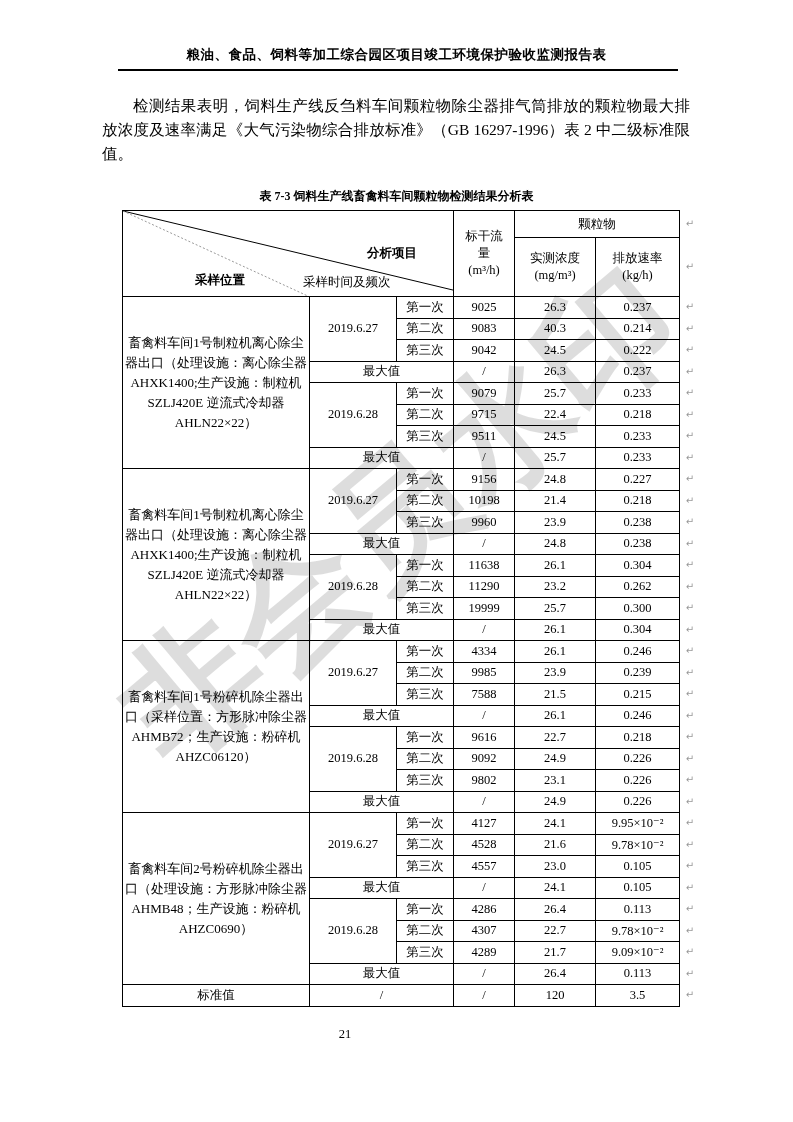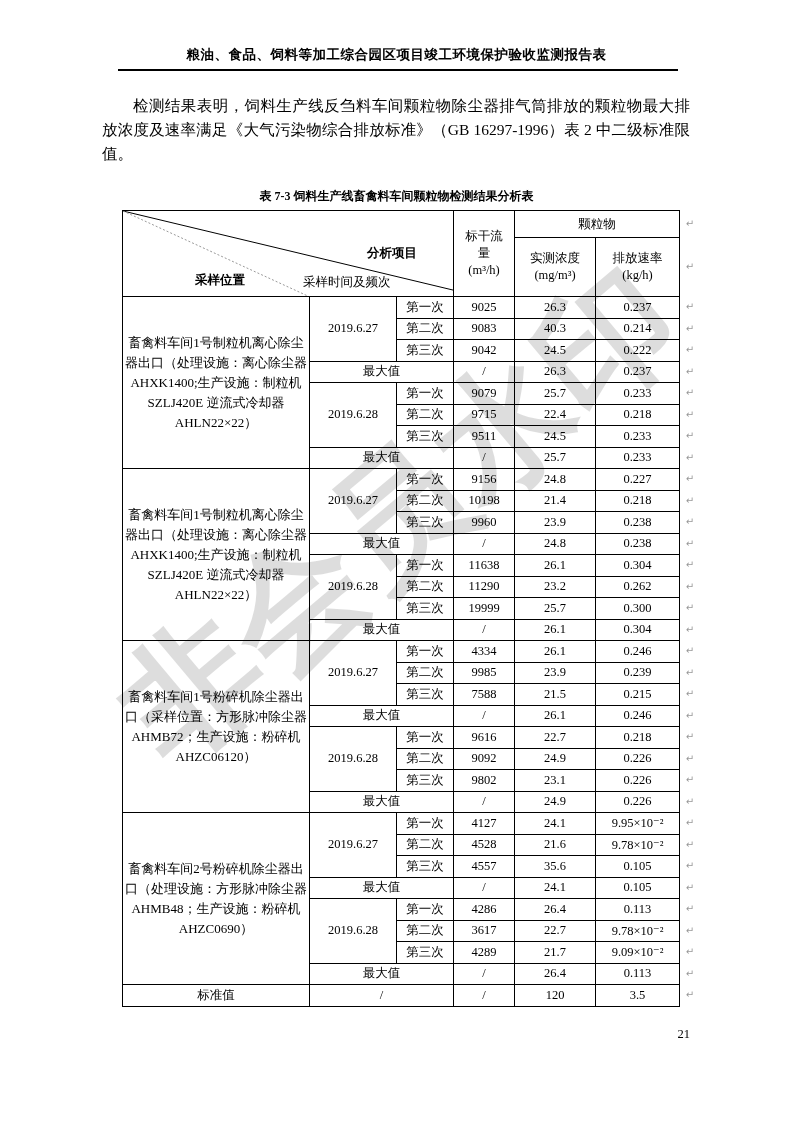--- a/index.html
+++ b/index.html
@@ -45,21 +45,21 @@
     color:#999;font-size:10px;font-family:"DejaVu Sans",sans-serif;line-height:1;
   }
   .watermark{
     position:absolute;left:60px;top:425px;width:680px;text-align:center;
     transform:rotate(-40deg);transform-origin:center;
     font-size:135px;font-weight:bold;white-space:nowrap;
     color:#000;opacity:0.13;pointer-events:none;z-index:5;
     font-family:"Liberation Serif","DejaVu Serif",serif;
   }
   .page-number{
-    position:absolute;top:1027px;left:0;width:690px;text-align:right;font-size:12.5px;
+    position:absolute;top:1027px;left:0;width:690px;text-align:center;font-size:12.5px;
   }
 </style>
 </head>
 <body>
 
 <div class="top-header">粮油、食品、饲料等加工综合园区项目竣工环境保护验收监测报告表</div>
 <div class="header-rule"></div>
 
 <div class="intro">检测结果表明，饲料生产线反刍料车间颗粒物除尘器排气筒排放的颗粒物最大排放浓度及速率满足《大气污染物综合排放标准》（GB 16297-1996）表 2 中二级标准限值。</div>
 
@@ -271,39 +271,39 @@
       </tr>
       <tr>
         <td>第二次</td>
         <td>4528</td>
         <td>21.6</td>
         <td>9.78×10⁻²<span class="cr">↵</span></td>
       </tr>
       <tr>
         <td>第三次</td>
         <td>4557</td>
-        <td>35.6</td>
+        <td>23.0</td>
         <td>0.105<span class="cr">↵</span></td>
       </tr>
       <tr>
         <td colspan="2">最大值</td>
         <td>/</td>
         <td>24.1</td>
         <td>0.105<span class="cr">↵</span></td>
       </tr>
       <tr>
         <td rowspan="3">2019.6.28</td>
         <td>第一次</td>
         <td>4286</td>
         <td>26.4</td>
         <td>0.113<span class="cr">↵</span></td>
       </tr>
       <tr>
         <td>第二次</td>
-        <td>3617</td>
+        <td>4307</td>
         <td>22.7</td>
         <td>9.78×10⁻²<span class="cr">↵</span></td>
       </tr>
       <tr>
         <td>第三次</td>
         <td>4289</td>
         <td>21.7</td>
         <td>9.09×10⁻²<span class="cr">↵</span></td>
       </tr>
       <tr>

